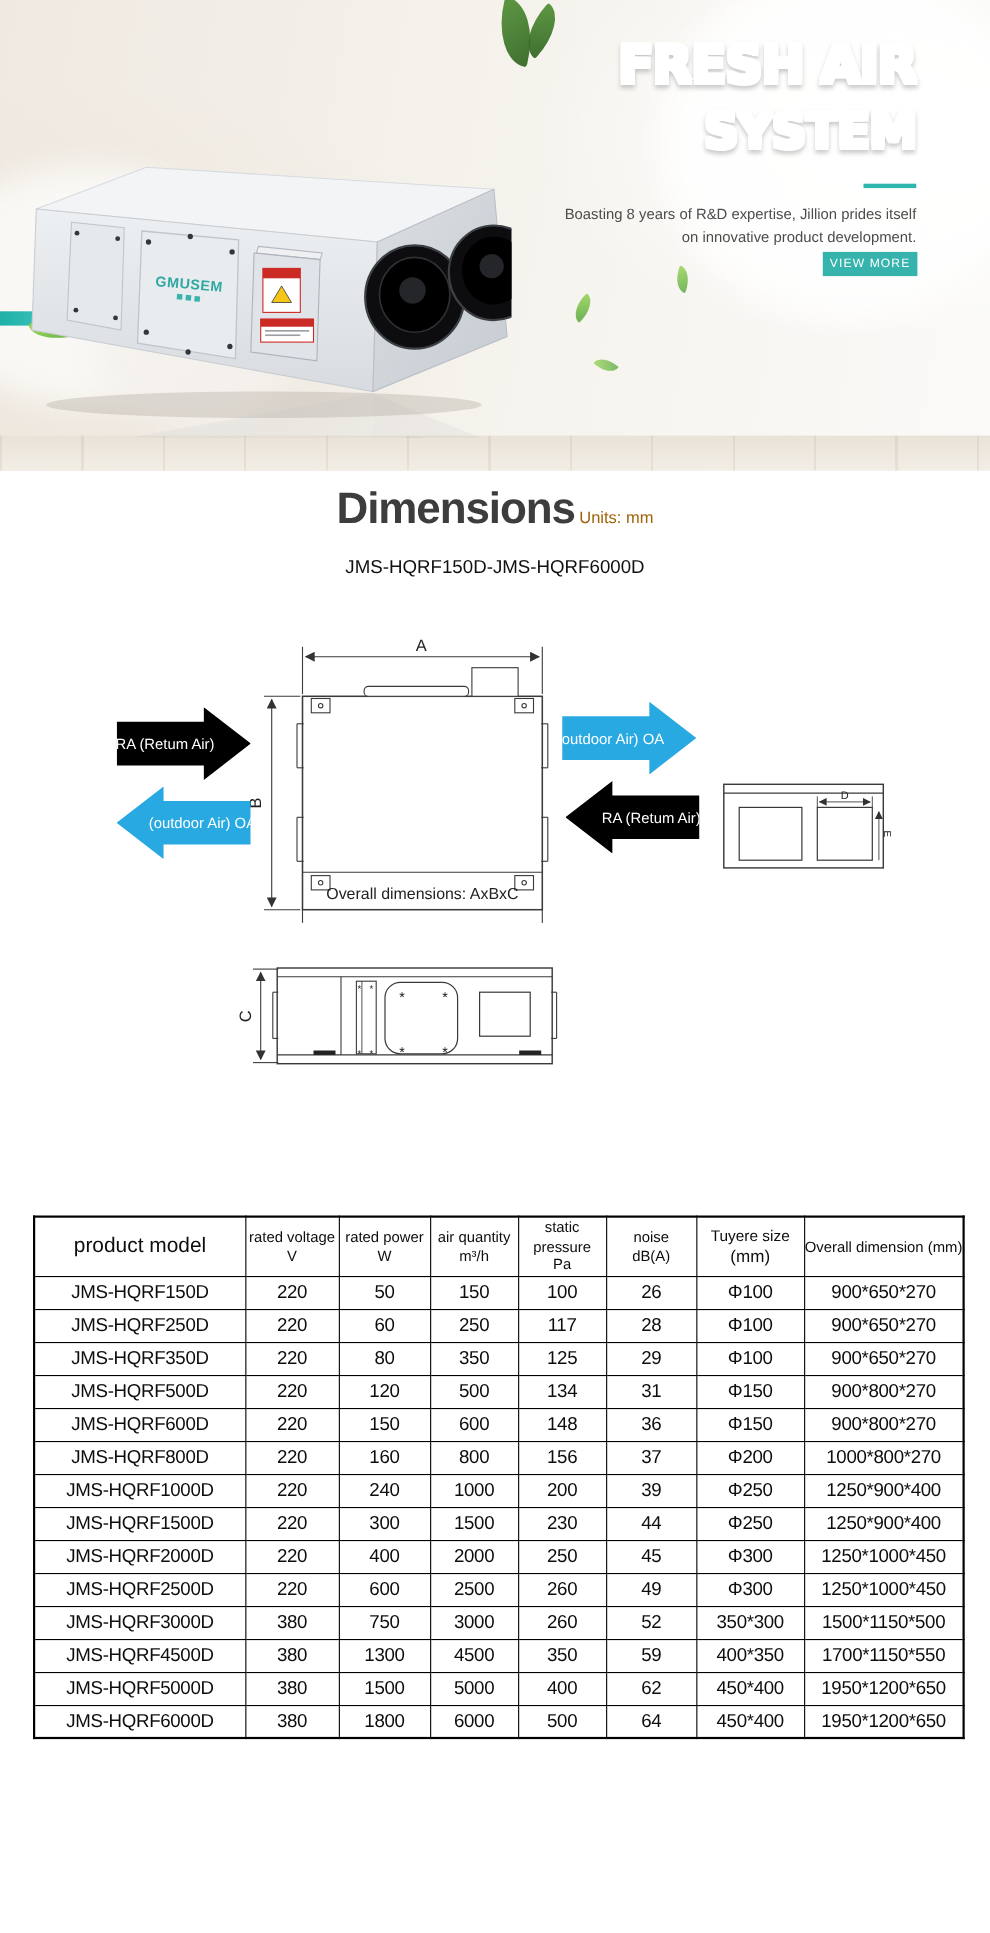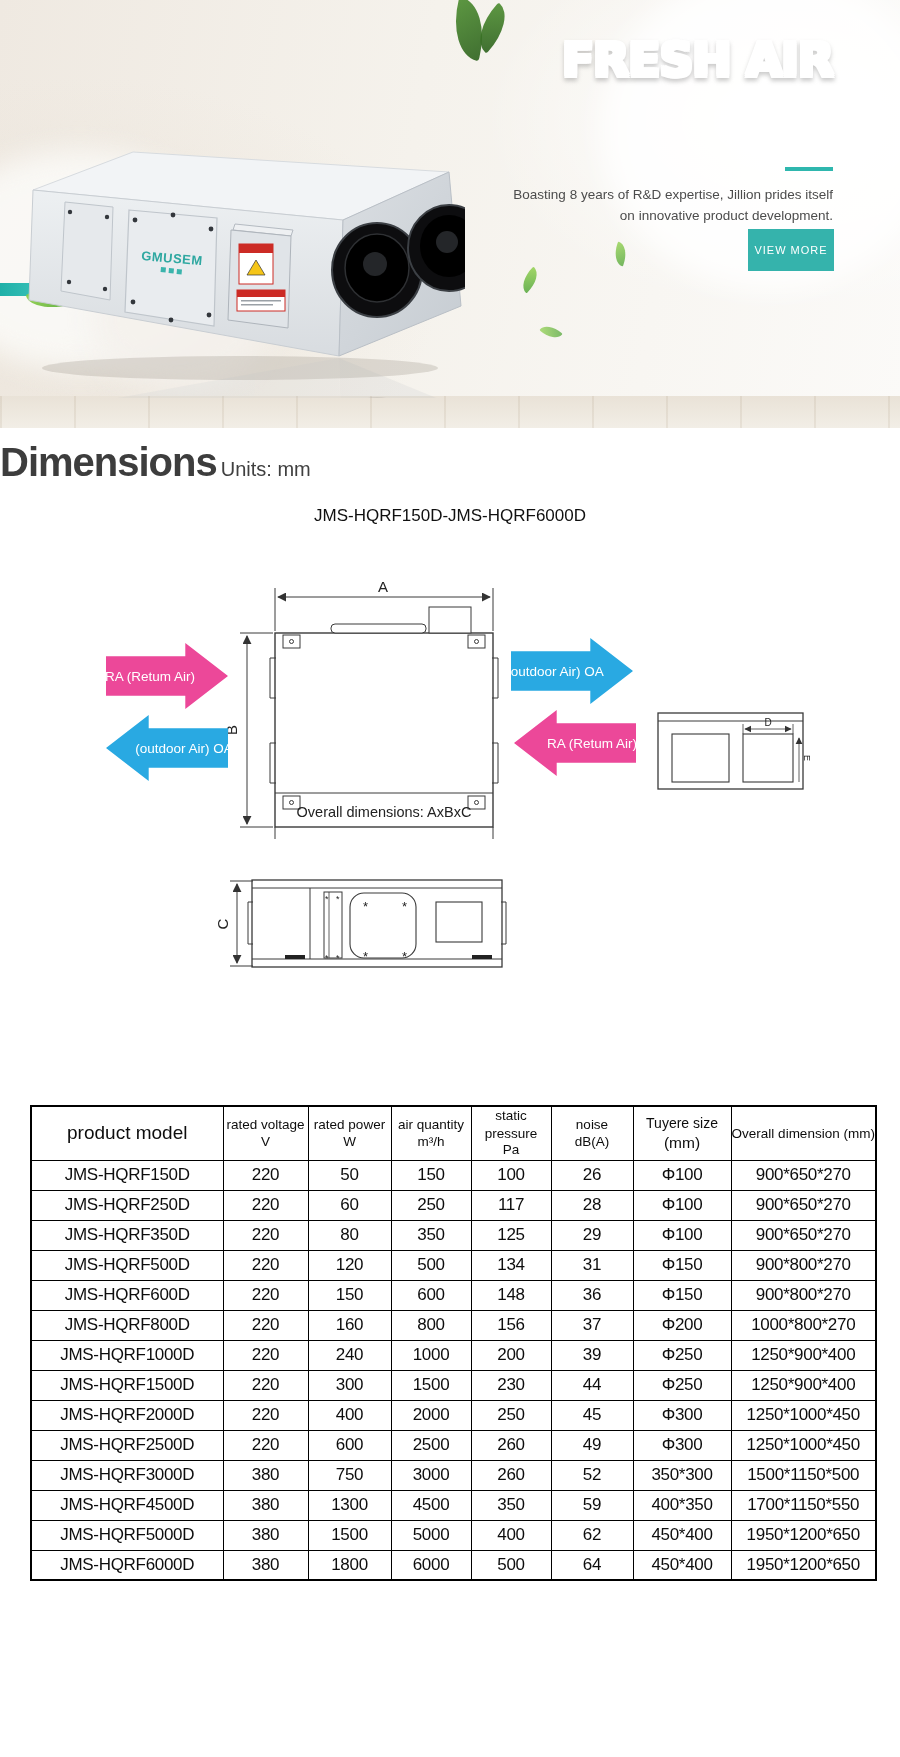--- a/index.html
+++ b/index.html
@@ -33,37 +33,37 @@
   .hero-title-line { font-family:"DejaVu Sans", sans-serif; font-weight:bold; line-height:1;
     background:linear-gradient(180deg,#58ddc9 0%, #2db8ad 58%, #12968c 100%);
     -webkit-background-clip:text; background-clip:text; color:transparent;
     text-shadow: -2px -2px 0 #fff, 0 -2px 0 #fff, 2px -2px 0 #fff, 2px 0 0 #fff,
                  2px 2px 0 #fff, 0 2px 0 #fff, -2px 2px 0 #fff, -2px 0 0 #fff;
     filter:drop-shadow(0 3px 2px rgba(110,110,110,.35)); letter-spacing:-1px; }
   .t1 { font-size:47px; }
   .t2 { font-size:44px; margin-top:15px; }
   .hero-underline { position:absolute; right:67px; top:167px; width:48px; height:4px; background:#2fb7ae; }
   .tagline { position:absolute; right:67px; top:185px; font-size:13.5px; color:#4c4c4c; text-align:right; line-height:1.55; }
-  .view-more { position:absolute; right:66px; top:229px; width:86px; height:42px; background:#35b3ac; color:#fff;
+  .view-more { position:absolute; right:66px; top:229px; width:86px; height:22px; background:#35b3ac; color:#fff;
     font-size:11px; letter-spacing:1px; display:flex; align-items:center; justify-content:center; cursor:pointer;margin-left:44px; }
 
   
-  .dims-head { position:absolute; left:0; top:440px; width:900px; display:flex; justify-content:flex-start; align-items:baseline; }
+  .dims-head { position:absolute; left:0; top:440px; width:900px; display:flex; justify-content:center; align-items:baseline; }
   .dims-title { font-size:40px; font-weight:bold; color:#3d3d3d; letter-spacing:-1px; }
-  .units { font-size:20px; color:#404040; margin-left:4px; }
+  .units { font-size:15px; color:#a16207; margin-left:4px; }
   .model-range { position:absolute; left:0; top:506px; width:900px; text-align:center; font-size:17px; color:#101010; }
 
   
   .diagram { position:absolute; left:80px; top:540px; width:740px; height:440px; }
   .diagram svg { position:absolute; left:0; top:0; }
   .flow-arrow { position:absolute; height:66px; width:122px; display:flex; align-items:center; justify-content:center;
     color:#fff; font-size:13.5px; white-space:nowrap; }
   .fa-right { clip-path:polygon(0 20%, 65% 20%, 65% 0, 100% 50%, 65% 100%, 65% 80%, 0 80%); padding-right:34px; }
   .fa-left  { clip-path:polygon(100% 20%, 35% 20%, 35% 0, 0 50%, 35% 100%, 35% 80%, 100% 80%); padding-left:34px; }
-  .fa-magenta { background:#ec4899; }
+  .fa-magenta { background:#000000; }
   .fa-blue { background:#29a9e2; }
   .arr1 { left:26px;  top:103px; }
   .arr2 { left:26px;  top:175px; }
   .arr3 { left:431px; top:98px; }
   .arr4 { left:434px; top:170px; }
 
   
   .spec-table { position:absolute; left:30px; top:1105px; width:845px; border-collapse:collapse;
     table-layout:fixed; border:2px solid #000; }
   .spec-table th, .spec-table td { border:1px solid #000; text-align:center; vertical-align:middle; color:#0d0d0d; }
@@ -155,20 +155,21 @@
       <ellipse cx="352" cy="132" rx="32" ry="34" fill="none" stroke="#2e3033" stroke-width="1.5"></ellipse>
       <ellipse cx="350" cy="128" rx="12" ry="12" fill="#242629"></ellipse>
       <ellipse cx="424" cy="112" rx="41" ry="43" fill="#0d0d0f"></ellipse>
       <ellipse cx="424" cy="112" rx="41" ry="43" fill="none" stroke="#3c4045" stroke-width="2"></ellipse>
       <ellipse cx="424" cy="110" rx="29" ry="31" fill="#000"></ellipse>
       <ellipse cx="422" cy="106" rx="11" ry="11" fill="#242629"></ellipse>
     </svg>
 
     <div class="hero-right">
       <div class="hero-title-line t1">FRESH AIR</div>
+      <div class="hero-title-line t2">SYSTEM</div>
     </div>
     <div class="hero-underline"></div>
     <p class="tagline"><span>Boasting 8 years of R&amp;D expertise, Jillion prides itself</span><br>
       <span>on innovative product development.</span></p>
     <div class="view-more">VIEW MORE</div>
   </section>
 
   <div class="dims-head">
     <span class="dims-title">Dimensions</span>
     <span class="units">Units: mm</span>

